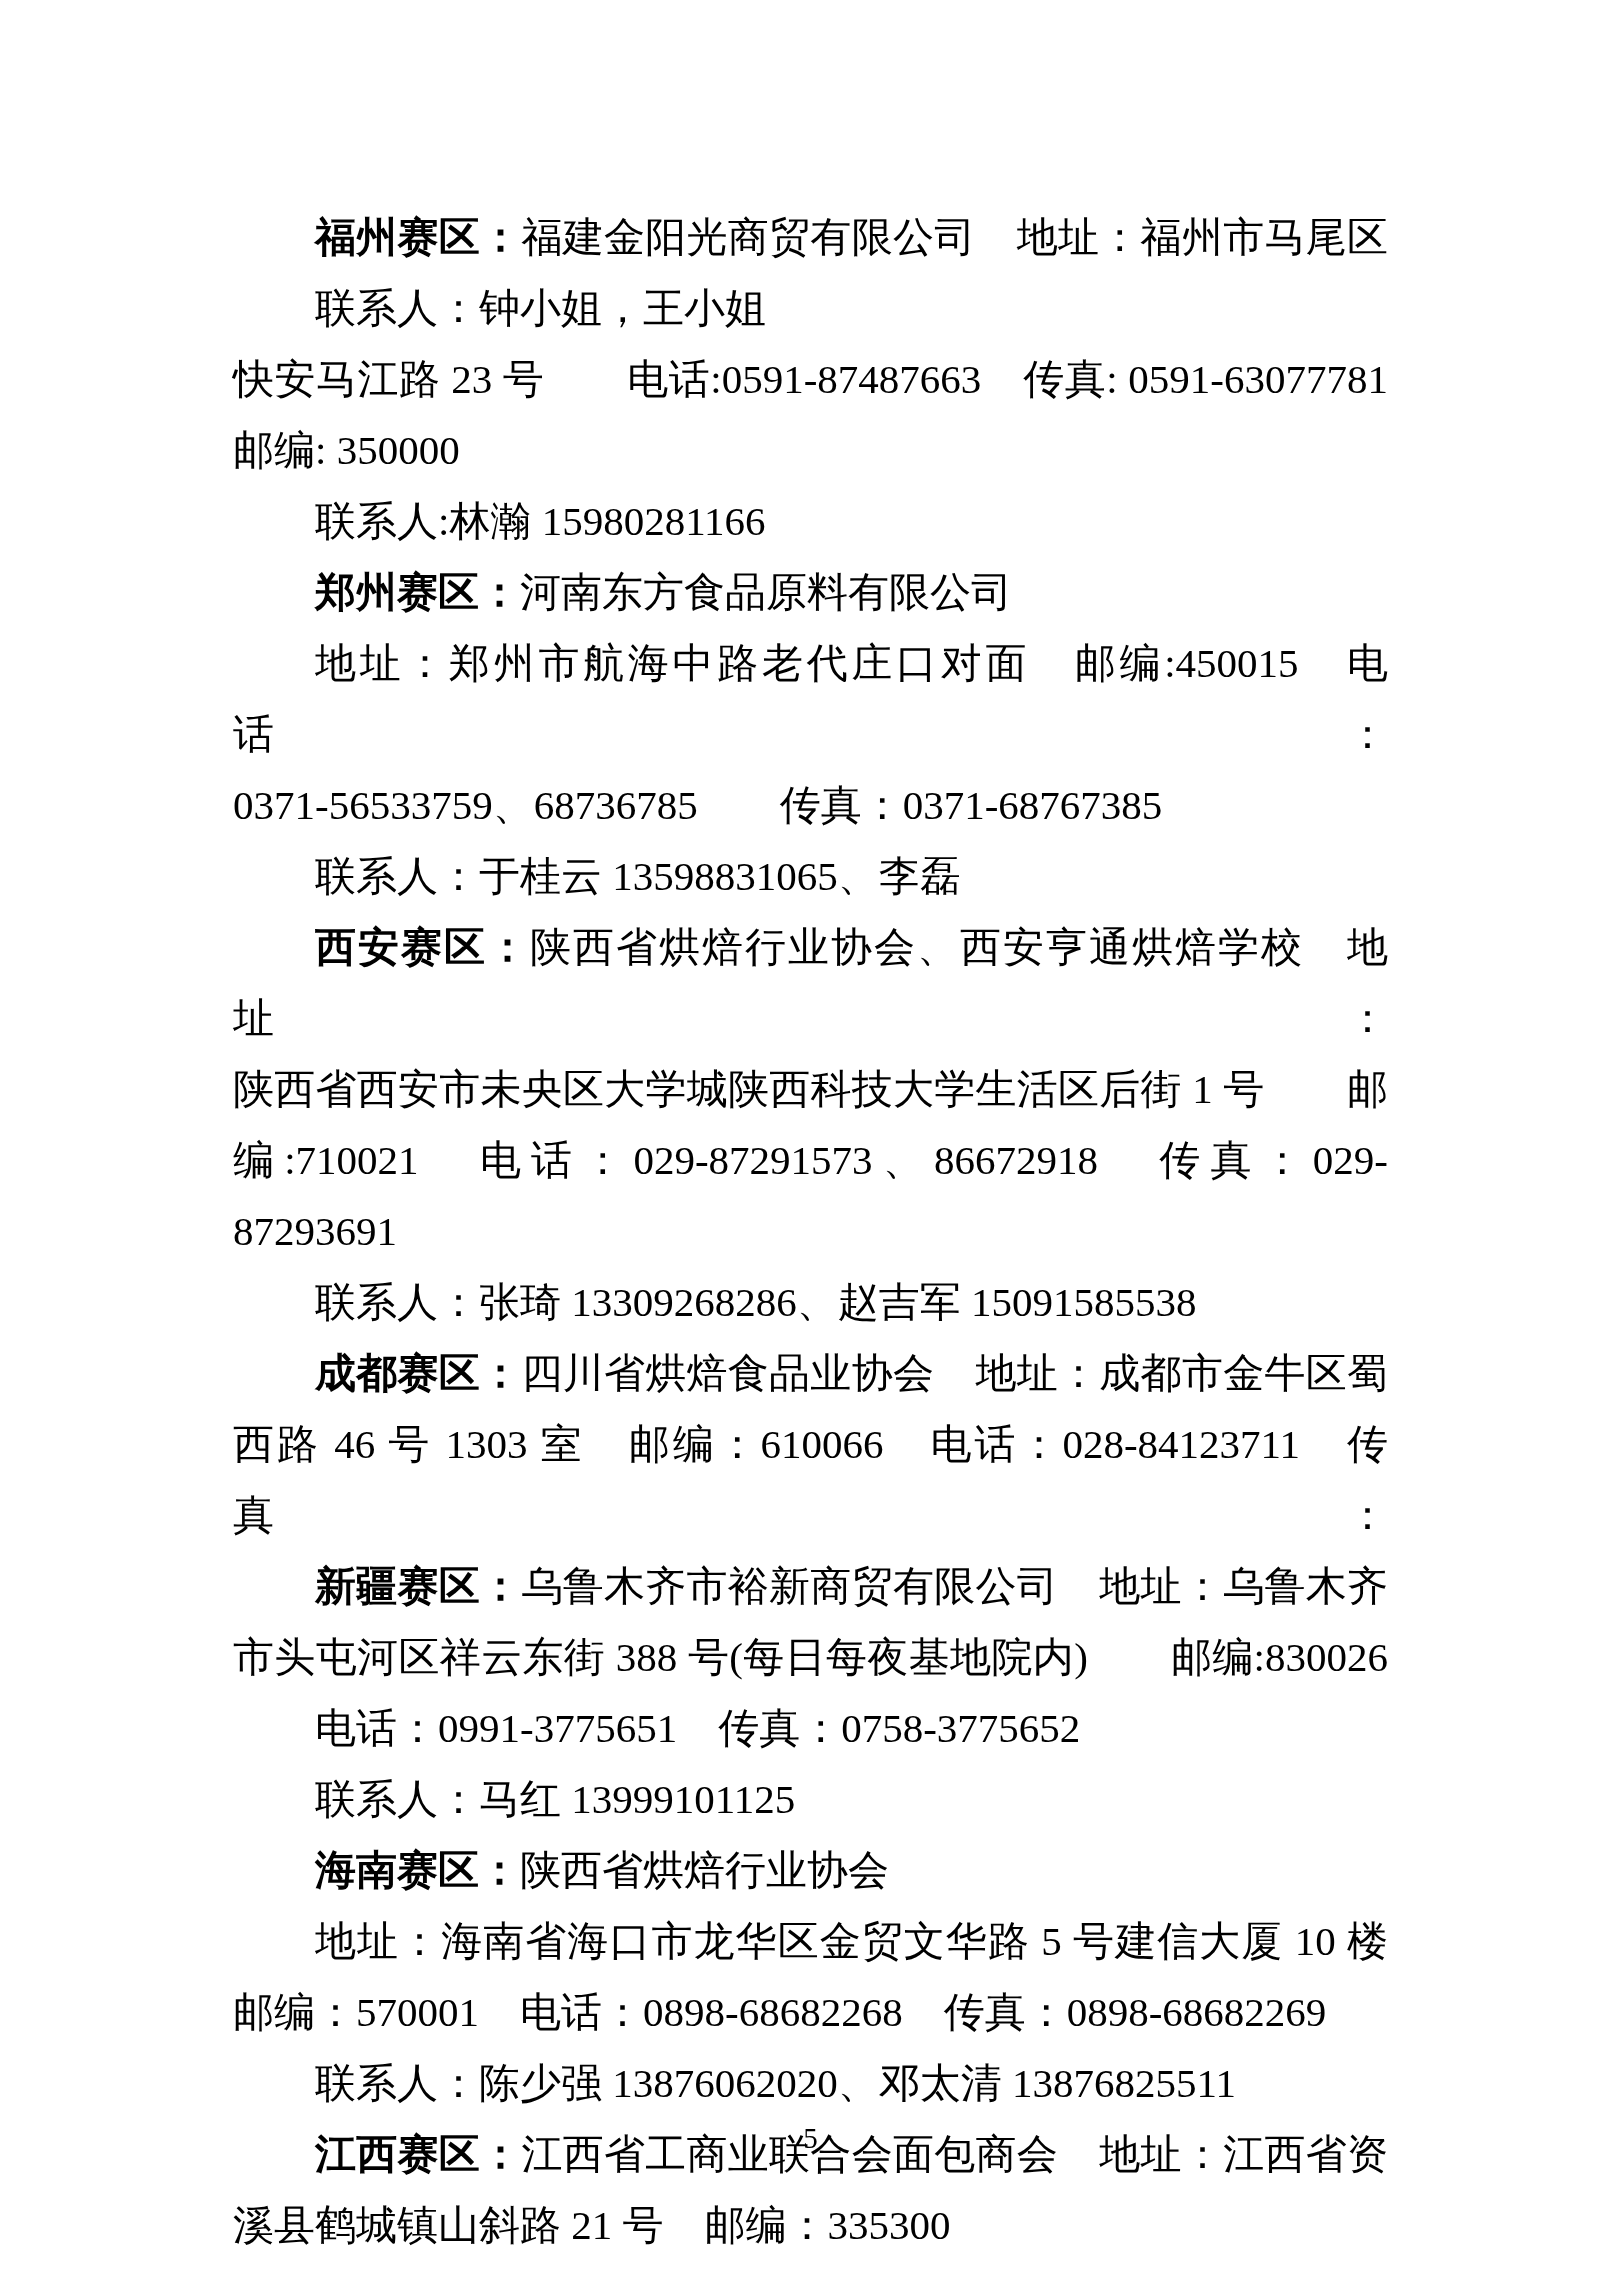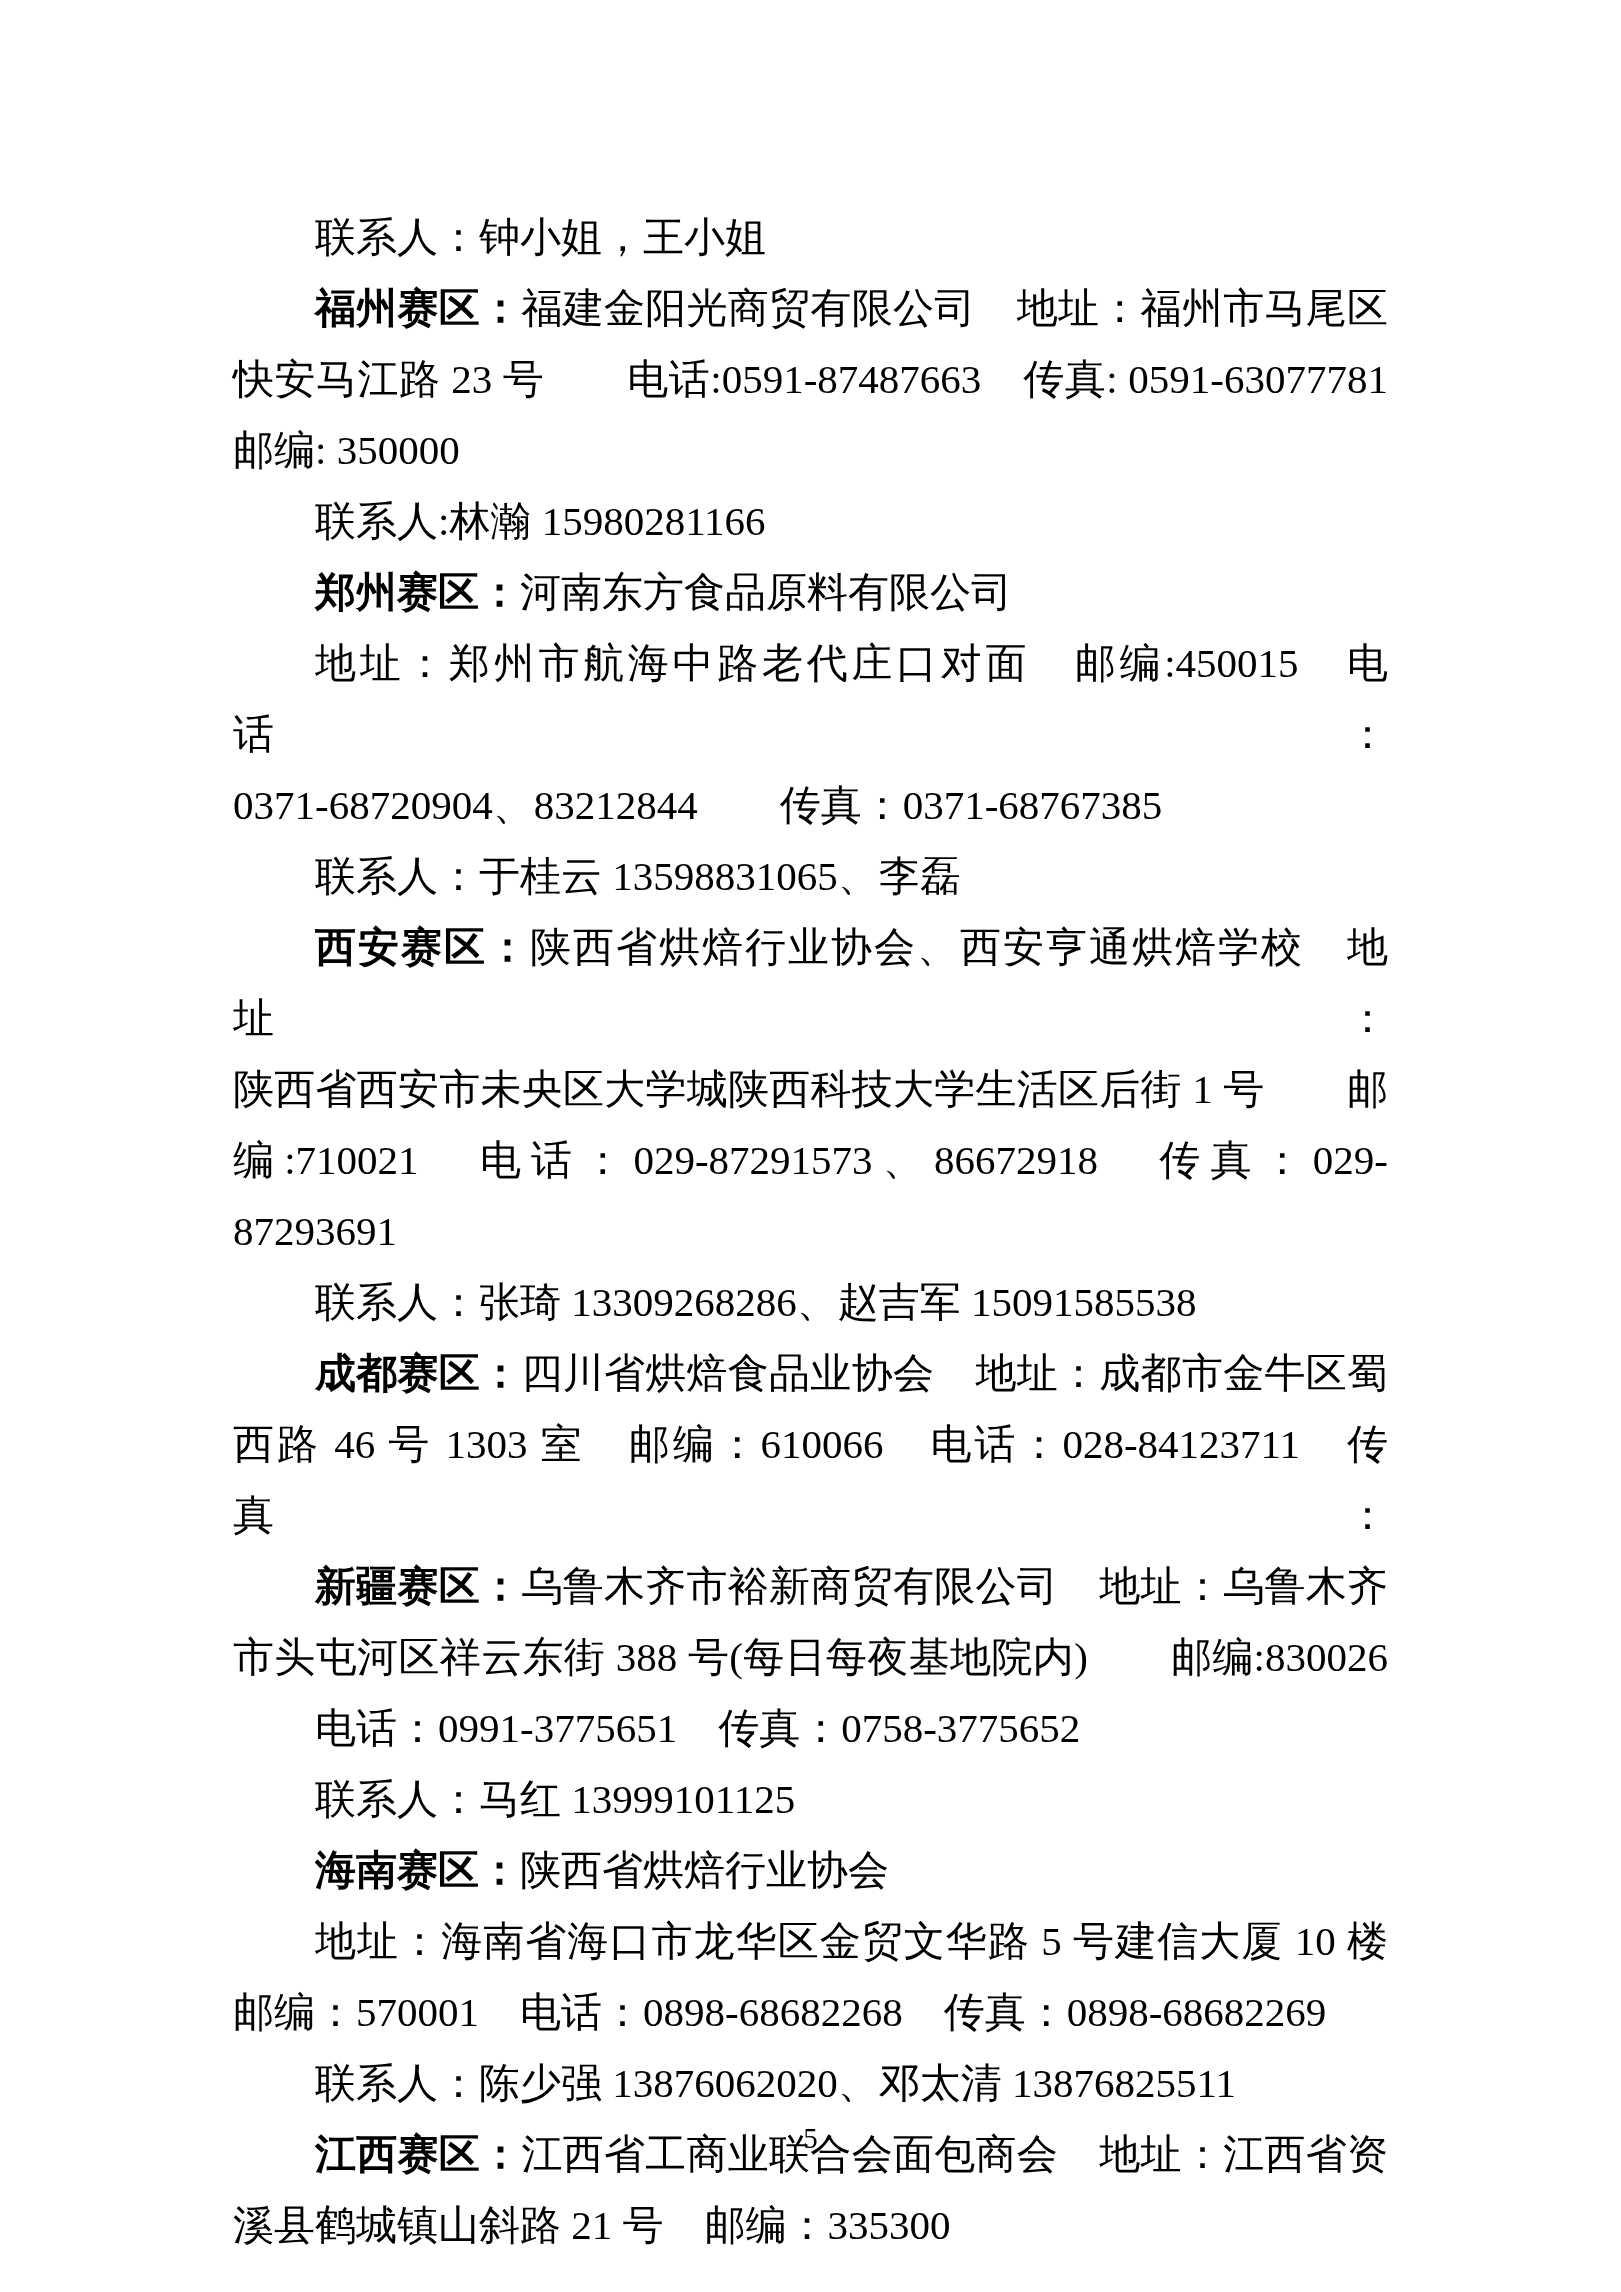--- a/index.html
+++ b/index.html
@@ -49,30 +49,30 @@
     line-height: 35px;
     color: #000000;
   }
 </style>
 </head>
 <body>
 
 <div class="page">
   <div class="content">
 
+    <p class="ind just"><strong>福州赛区：</strong><span>福建金阳光商贸有限公司　地址：福州市马尾区</span></p>
+
     <p class="ind"><span>联系人：钟小姐，王小姐</span></p>
-
-    <p class="ind just"><strong>福州赛区：</strong><span>福建金阳光商贸有限公司　地址：福州市马尾区</span></p>
     <p class="just"><span>快安马江路 23 号　　电话:0591-87487663　传真: 0591-63077781</span></p>
     <p><span>邮编: 350000</span></p>
     <p class="ind"><span>联系人:林瀚 15980281166</span></p>
 
     <p class="ind"><strong>郑州赛区：</strong><span>河南东方食品原料有限公司</span></p>
     <p class="ind just"><span>地址：郑州市航海中路老代庄口对面　邮编:450015　电话：</span></p>
-    <p><span>0371-68720904、83212844　　传真：0371-68767385</span></p>
+    <p><span>0371-56533759、68736785　　传真：0371-68767385</span></p>
     <p class="ind"><span>联系人：于桂云 13598831065、李磊</span></p>
 
     <p class="ind just"><strong>西安赛区：</strong><span>陕西省烘焙行业协会、西安亨通烘焙学校　地址：</span></p>
     <p class="just"><span>陕西省西安市未央区大学城陕西科技大学生活区后街 1 号　　邮</span></p>
     <p class="just"><span>编:710021　电话：029-87291573、86672918　传真：029-87293691</span></p>
     <p class="ind"><span>联系人：张琦 13309268286、赵吉军 15091585538</span></p>
 
     <p class="ind just"><strong>成都赛区：</strong><span>四川省烘焙食品业协会　地址：成都市金牛区蜀</span></p>
     <p class="just"><span>西路 46 号 1303 室　邮编：610066　电话：028-84123711　传真：</span></p>
 

